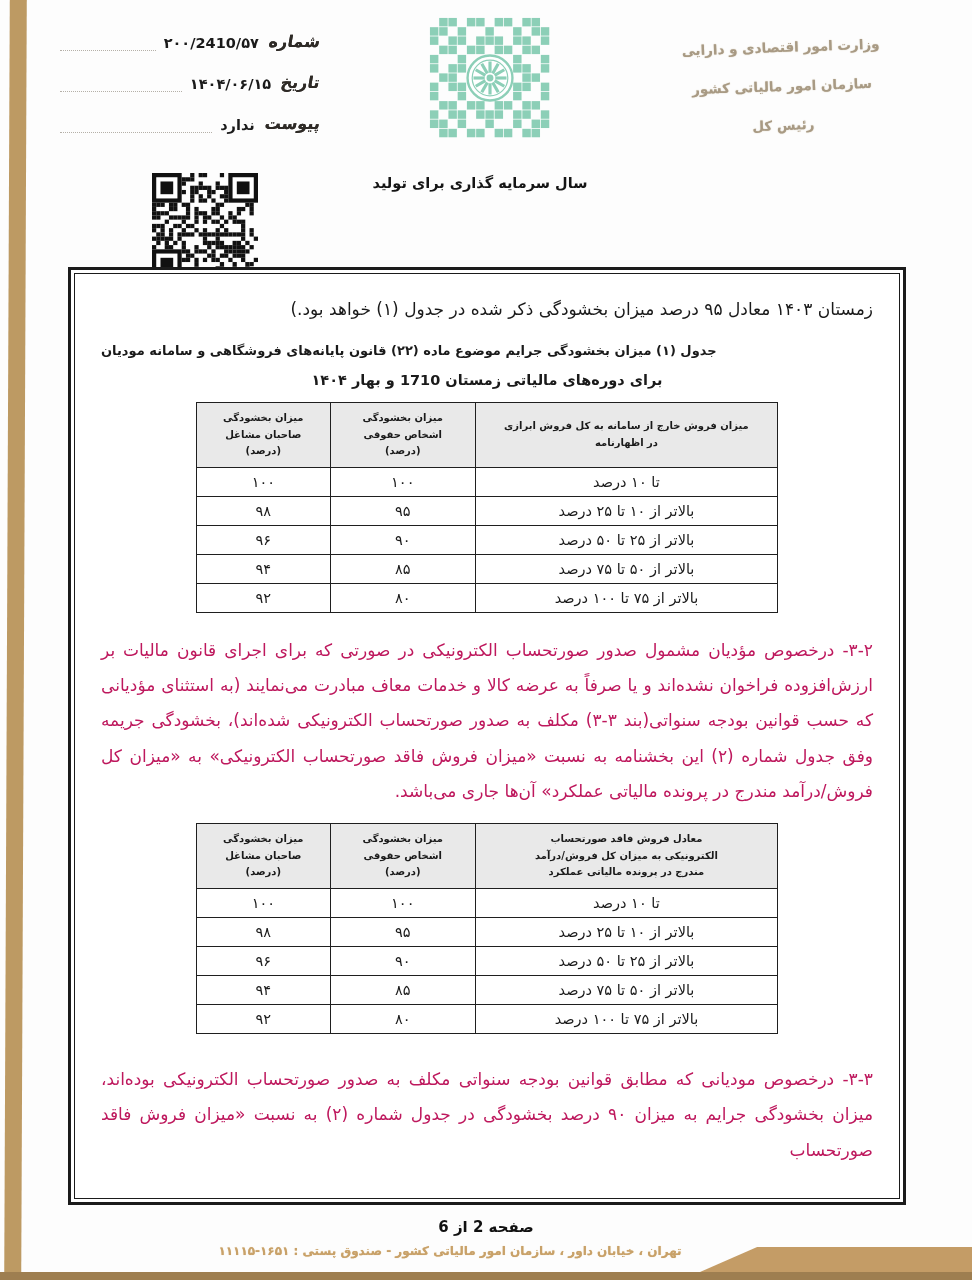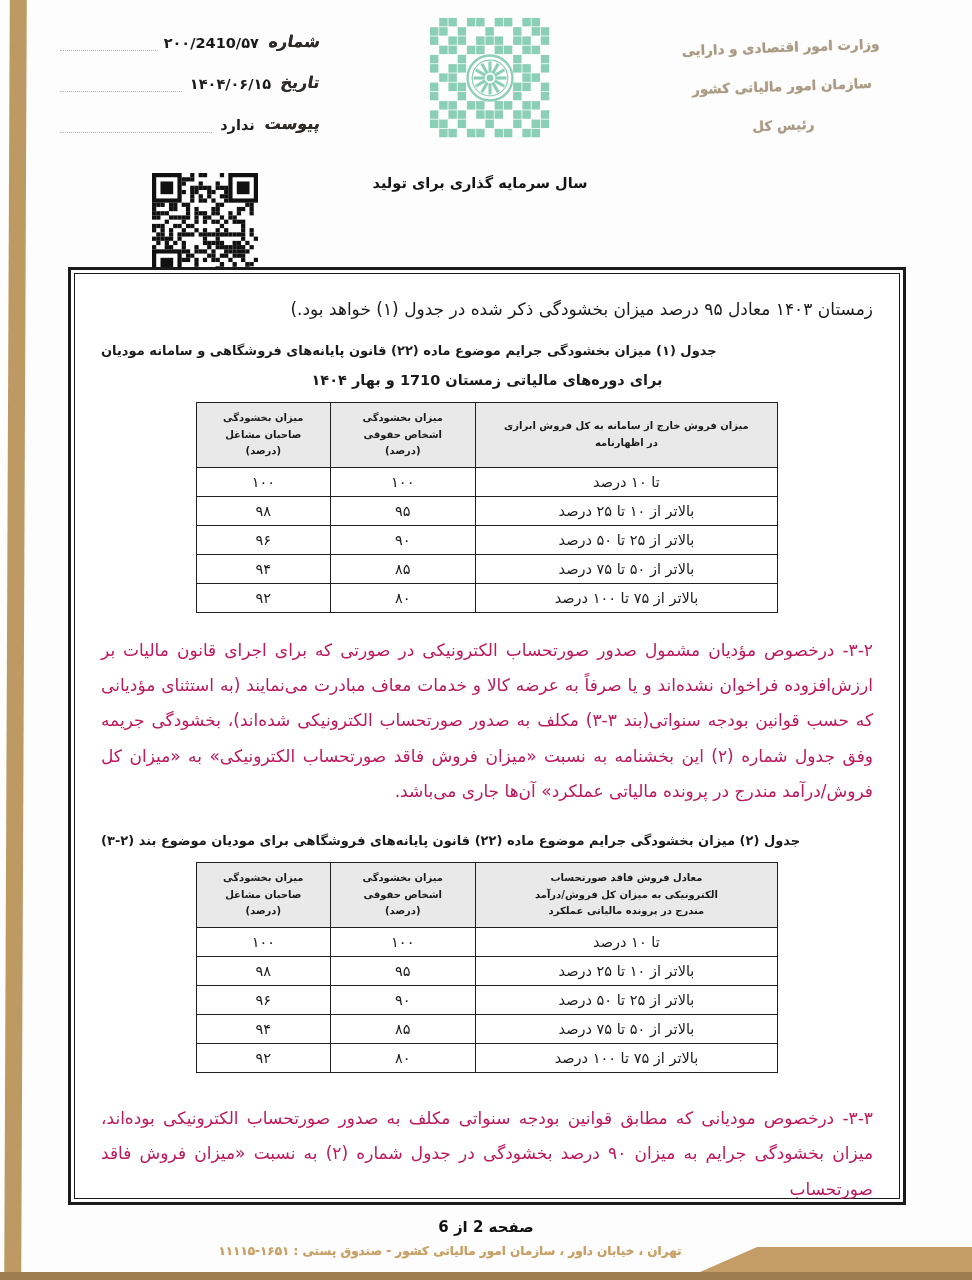--- a/index.html
+++ b/index.html
@@ -489,21 +489,20 @@
       <tr>
         <td class="range-cell">بالاتر از ۷۵ تا ۱۰۰ درصد</td>
         <td>۸۰</td>
         <td>۹۲</td>
       </tr>
     </tbody>
   </table>
 
   <div class="para">۳-۲- درخصوص مؤدیان مشمول صدور صورتحساب الکترونیکی در صورتی که برای اجرای قانون مالیات بر ارزش‌افزوده فراخوان نشده‌اند و یا صرفاً به عرضه کالا و خدمات معاف مبادرت می‌نمایند (به استثنای مؤدیانی که حسب قوانین بودجه سنواتی(بند ۳-۳) مکلف به صدور صورتحساب الکترونیکی شده‌اند)، بخشودگی جریمه وفق جدول شماره (۲) این بخشنامه به نسبت «میزان فروش فاقد صورتحساب الکترونیکی» به «میزان کل فروش/درآمد مندرج در پرونده مالیاتی عملکرد» آن‌ها جاری می‌باشد.</div>
 
-  <div class="tbl-title" style="margin-top:24px;">جدول (۲)  میزان بخشودگی جرایم موضوع ماده (۲۲) قانون پایانه‌های فروشگاهی برای مودیان موضوع بند (۲-۳)</div>
 
   <table class="grid">
     <colgroup>
         <col class="col-range">
         <col class="col-legal">
         <col class="col-biz">
       </colgroup>
     <thead>
       <tr>
         <th>معادل فروش فاقد صورتحساب

